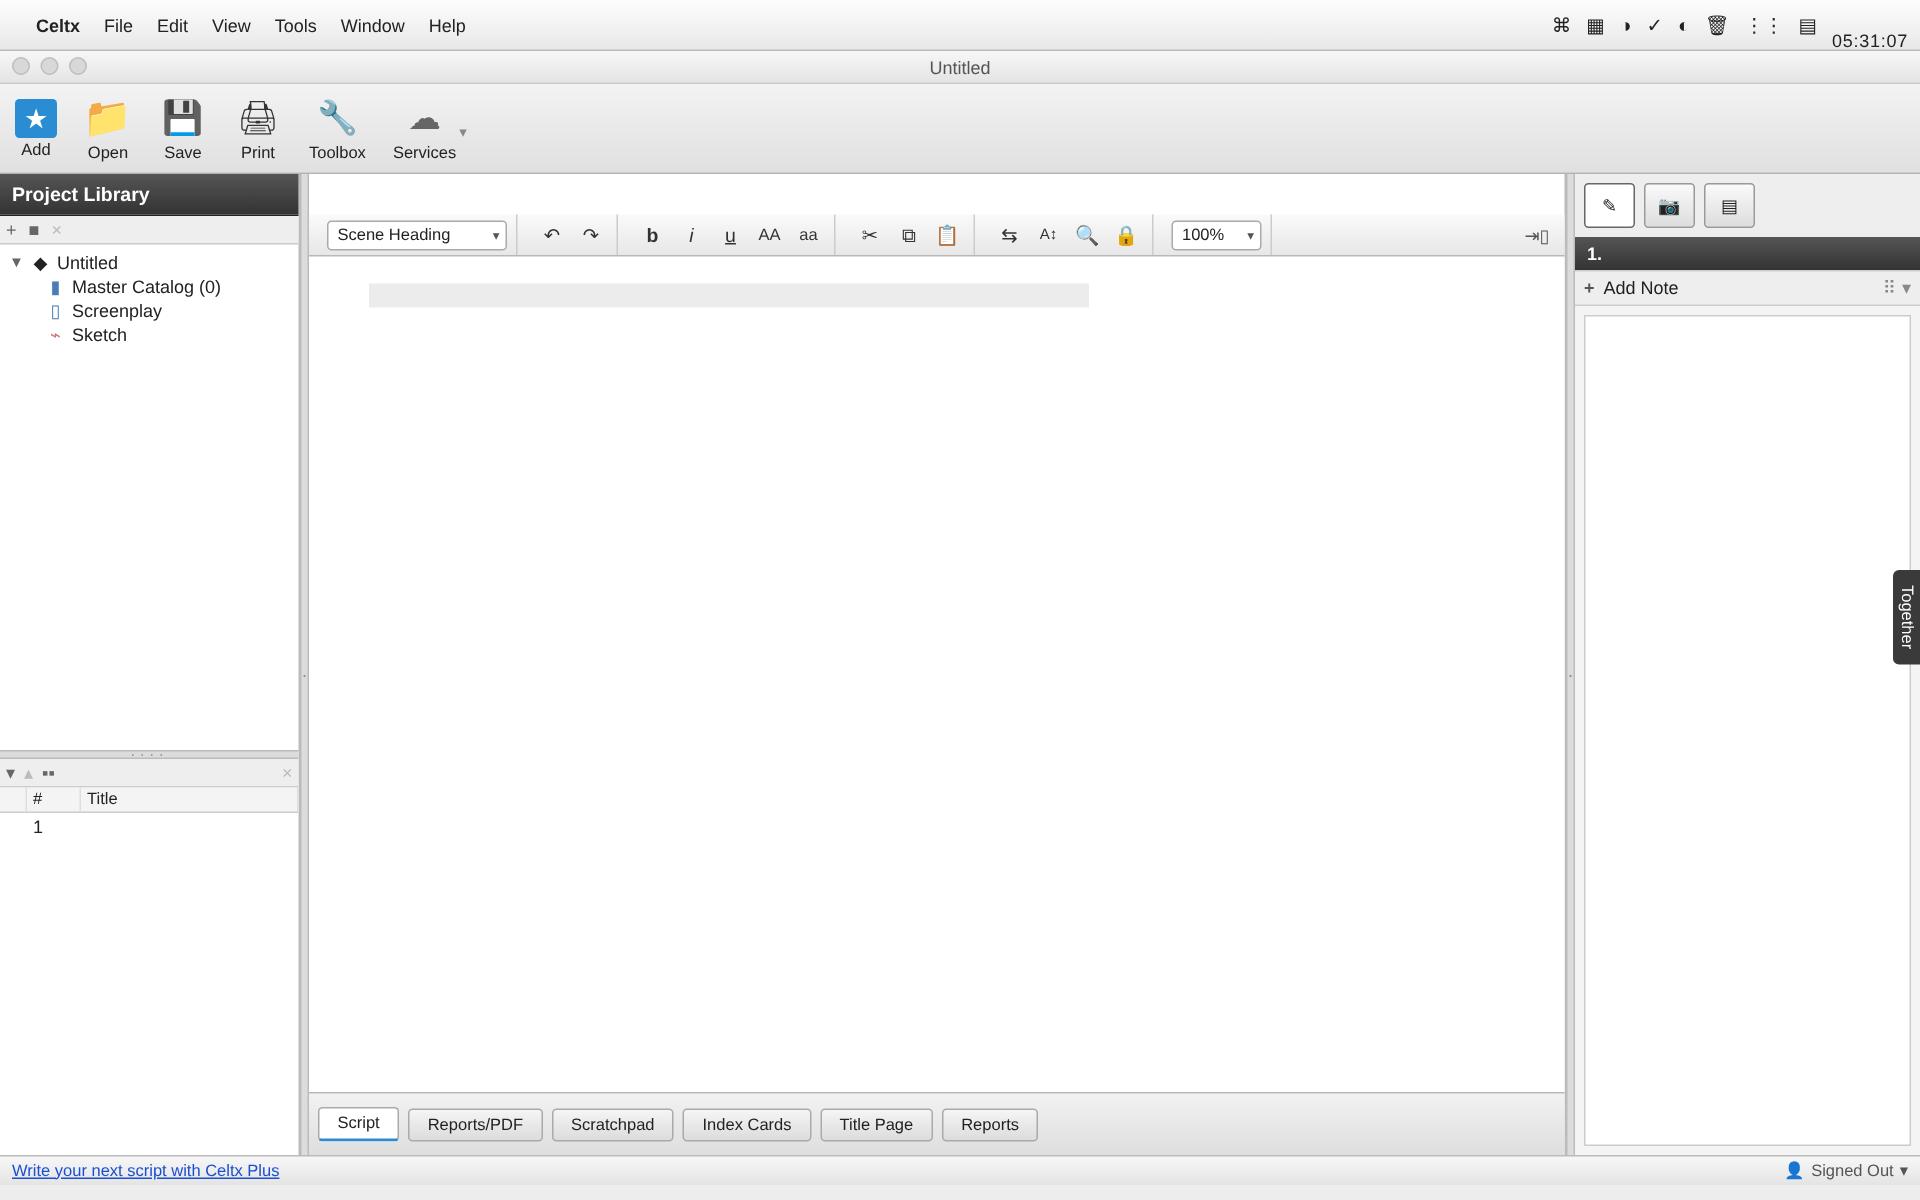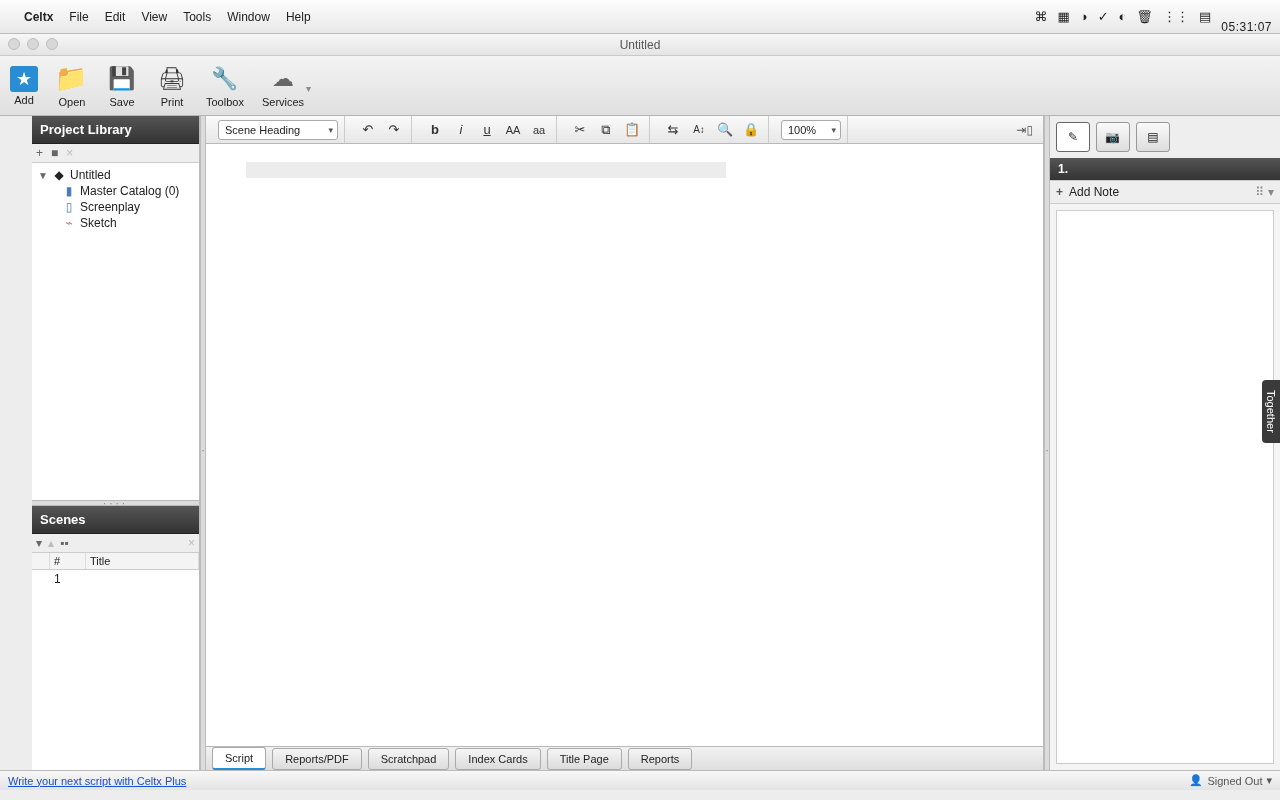--- a/index.html
+++ b/index.html
@@ -30,21 +30,21 @@
 .ticon.print { color:#333; }
 .ticon.toolbox { color:#555; }
 .ticon.services { color:#666; }
 .services-wrap { display:flex; align-items:flex-end; }
 .services-caret { font-size:10px; color:#888; margin-left:2px; margin-bottom:14px;}
 
 
 .app-body { display:grid; grid-template-columns: 200px 6px 1fr 6px 230px; grid-template-rows: 1fr; height: 654px; }
 
 
-.left-col { background:#fff; border-right:1px solid #bbb; display:flex; flex-direction:column;margin-left:32px; }
+.left-col { background:#fff; border-right:1px solid #bbb; display:flex; flex-direction:column; }
 .panel-header { background: linear-gradient(#555,#333); color:#fff; font-weight:bold; padding:6px 8px; font-size:13px; border-bottom:1px solid #222;}
 .panel-tools { background:#eee; border-bottom:1px solid #ccc; padding:2px 4px; display:flex; gap:8px; color:#666; font-size:12px; align-items:center;}
 .tree { padding:4px 2px; font-size:12px; }
 .tree-row { display:flex; align-items:center; gap:4px; padding:1px 0 1px 4px; cursor:pointer; }
 .tree-row.child { padding-left:28px; }
 .tree-arrow { width:10px; color:#666; font-size:10px;}
 .tree-icon { width:14px; text-align:center; }
 .splitter-h { height:6px; background:#dcdcdc; border-top:1px solid #bbb; border-bottom:1px solid #bbb; position:relative;}
 .splitter-h::after{content:"····"; position:absolute; left:50%; top:-3px; transform:translateX(-50%); color:#888; letter-spacing:3px; font-size:10px;}
 .scenes-panel { flex:1; display:flex; flex-direction:column; }
@@ -54,32 +54,32 @@
 .scenes-table-head div{ padding:2px 4px; border-right:1px solid #ddd; }
 .scenes-table-body { font-size:12px; }
 .scenes-row { display:grid; grid-template-columns: 18px 36px 1fr; }
 .scenes-row div{ padding:2px 4px; }
 
 .vsplit { background:#dcdcdc; border-left:1px solid #bbb; border-right:1px solid #bbb; position:relative;}
 .vsplit::after{content:"·"; position:absolute; top:50%; left:0; color:#888;}
 
 
 .center-col { background:#fff; display:flex; flex-direction:column; border-right:1px solid #bbb; }
-.format-bar { height:28px; background:linear-gradient(#fafafa,#e7e7e7); border-bottom:1px solid #b8b8b8; display:flex; align-items:center; padding:0 6px; gap:6px; position:relative;}
+.format-bar { height:28px; background:linear-gradient(#fafafa,#e7e7e7); border-bottom:1px solid #b8b8b8; display:flex; align-items:center; padding:0 6px; gap:6px; position:relative;margin-top:27px;}
 .fb-group { display:flex; align-items:center; gap:4px; padding:0 6px; border-right:1px solid #ccc; height:100%;}
 .fb-group:last-child{border-right:none;}
 .fb-select { height:20px; font-size:11px; background:#fff; border:1px solid #aaa; border-radius:3px; padding:0 18px 0 6px; position:relative; min-width:120px; display:flex; align-items:center;}
 .fb-select::after{content:"▾"; position:absolute; right:4px; font-size:9px; color:#555;}
 .fb-btn { width:22px; height:20px; display:flex; align-items:center; justify-content:center; font-size:13px; color:#333; cursor:pointer; border-radius:2px;}
 .fb-zoom { min-width:60px; }
 .fb-collapse { margin-left:auto; padding-right:4px; color:#555; cursor:pointer;}
 .editor-area { flex:1; background:#fff; padding:18px 40px; overflow:auto; }
 .scene-heading-input { width:480px; height:16px; background:#ececec; }
 
-.bottom-tabs { height:24px; background:linear-gradient(#f2f2f2,#dedede); border-top:1px solid #b8b8b8; display:flex; align-items:center; padding:0 6px; gap:6px; position:relative;}
+.bottom-tabs { height:42px; background:linear-gradient(#f2f2f2,#dedede); border-top:1px solid #b8b8b8; display:flex; align-items:center; padding:0 6px; gap:6px; position:relative;}
 .btab { padding:4px 12px; background:linear-gradient(#f5f5f5,#dcdcdc); border:1px solid #aaa; border-radius:3px; font-size:11px; cursor:pointer;}
 .btab.active{ background:#fff; border-bottom:2px solid #2a8dd4;}
 .hint-bar { height:18px; background:#eaeaea; border-top:1px solid #ccc; font-size:11px; color:#444; text-align:right; padding:1px 10px;}
 
 
 .right-col { background:#f4f4f4; display:flex; flex-direction:column; }
 .right-tabs { display:flex; gap:6px; padding:6px; background:#eee;}
 .rtab { width:34px; height:30px; border:1px solid #999; background:linear-gradient(#fafafa,#ddd); display:flex; align-items:center; justify-content:center; border-radius:3px; cursor:pointer;}
 .rtab.active{ background:#fff; border-color:#666;}
 .scene-num-bar { background:linear-gradient(#555,#333); color:#fff; font-weight:bold; padding:4px 8px;}
@@ -185,21 +185,20 @@
         <span>Screenplay</span>
       </div>
       <div class="tree-row child">
         <span class="tree-icon" style="color:#c77">⌁</span>
         <span>Sketch</span>
       </div>
     </div>
     <div style="flex:1"></div>
     <div class="splitter-h"></div>
     <div class="scenes-panel" style="height:320px;">
-      <div class="panel-header">Scenes</div>
       <div class="scenes-tools">
         <div class="sleft">
           <span>▾</span>
           <span style="color:#bbb">▴</span>
           <span>▪▪</span>
         </div>
         <span style="color:#bbb">×</span>
       </div>
       <div class="scenes-table-head">
         <div></div>

